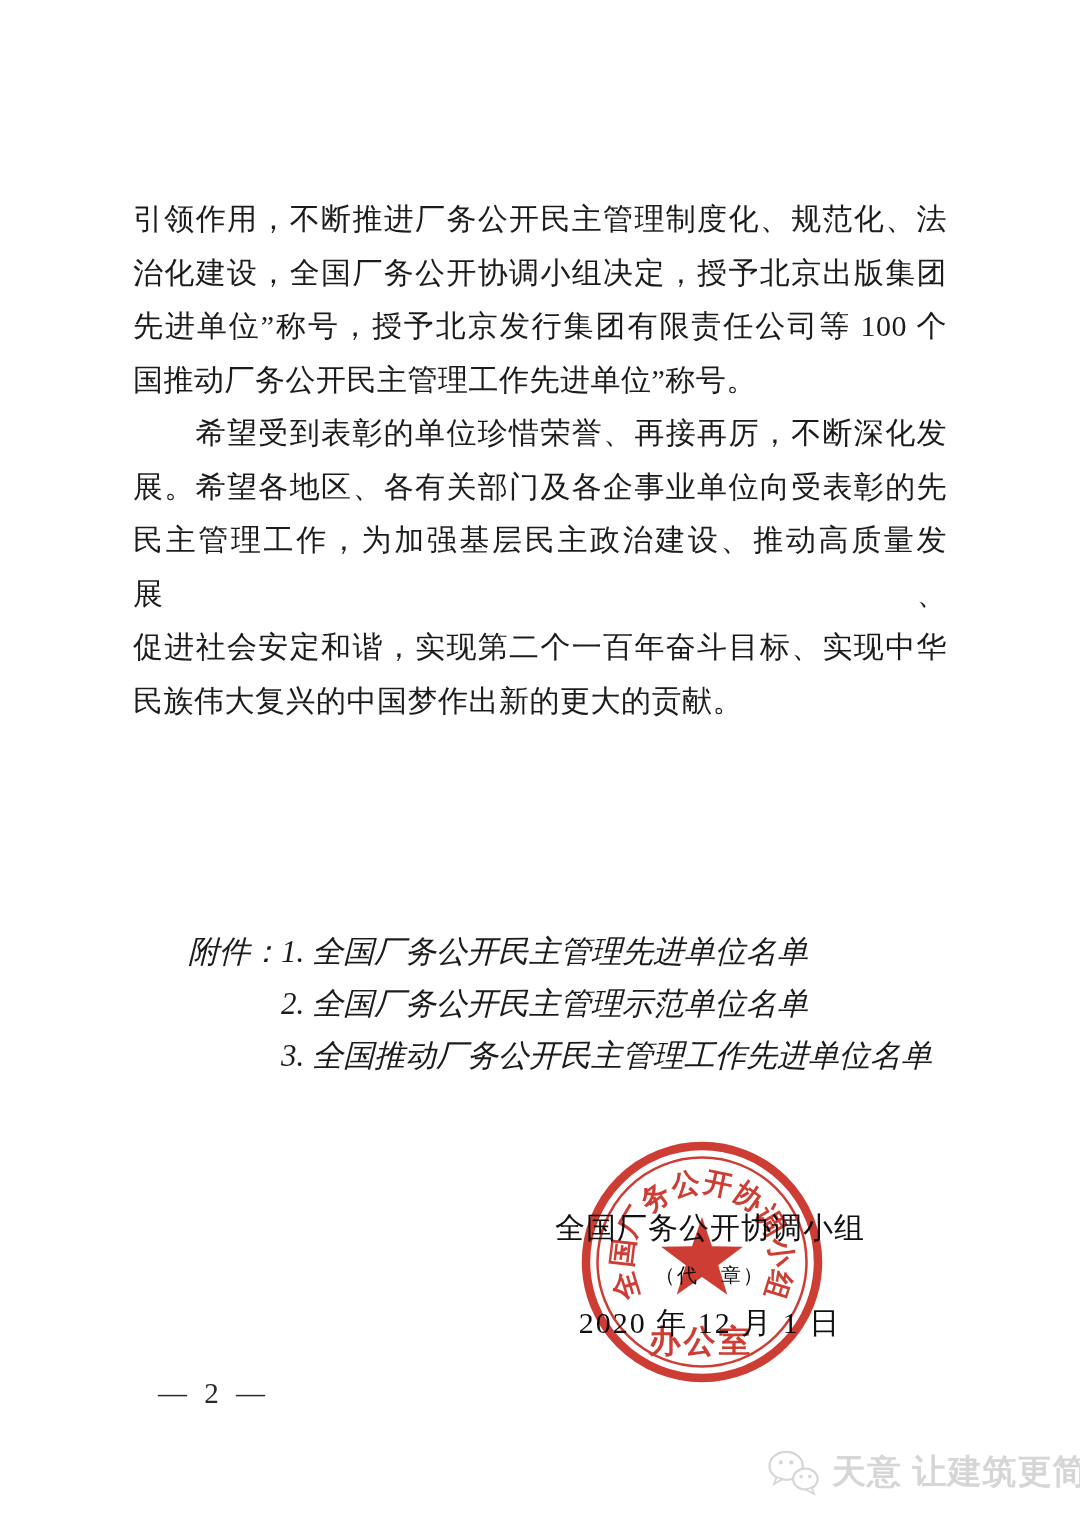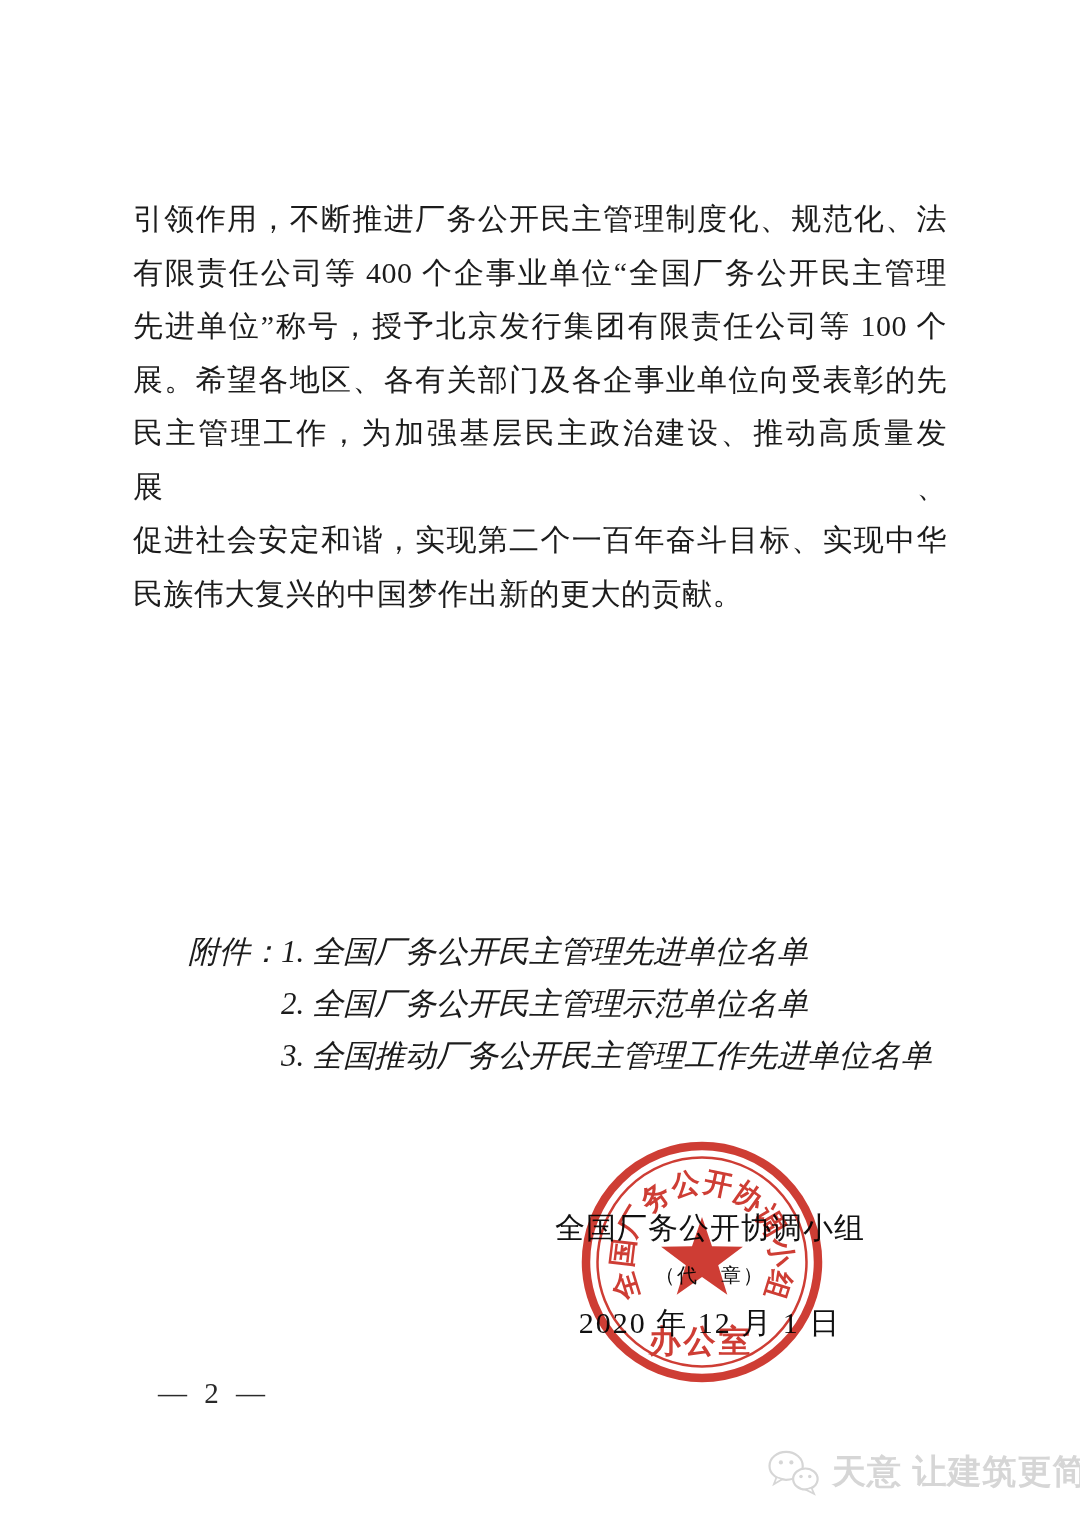--- a/index.html
+++ b/index.html
@@ -115,22 +115,24 @@
     white-space: nowrap;
   }
 </style>
 </head>
 <body>
 
 <div class="page">
 
   <div class="doc-body">
       <div class="bline jl">引领作用，不断推进厂务公开民主管理制度化、规范化、法</div>
-      <div class="bline jl">有限责任公司等 400 个企事业单位“全国厂务公开民主管理</div>
+      <div class="bline jl">治化建设，全国厂务公开协调小组决定，授予北京出版集团</div>
       <div class="bline jl">先进单位”称号，授予北京发行集团有限责任公司等 100 个</div>
+      <div class="bline">国推动厂务公开民主管理工作先进单位”称号。</div>
+      <div class="bline jl">　　希望受到表彰的单位珍惜荣誉、再接再厉，不断深化发</div>
       <div class="bline jl">展。希望各地区、各有关部门及各企事业单位向受表彰的先</div>
       <div class="bline jl">民主管理工作，为加强基层民主政治建设、推动高质量发展、</div>
       <div class="bline jl">促进社会安定和谐，实现第二个一百年奋斗目标、实现中华</div>
       <div class="bline">民族伟大复兴的中国梦作出新的更大的贡献。</div>
     </div>
 
   <div class="attachments">
     <div class="att-line"><span>附件：</span><span>1. 全国厂务公开民主管理先进单位名单</span></div>
     <div class="att-line cont">2. 全国厂务公开民主管理示范单位名单</div>
     <div class="att-line cont">3. 全国推动厂务公开民主管理工作先进单位名单</div>

